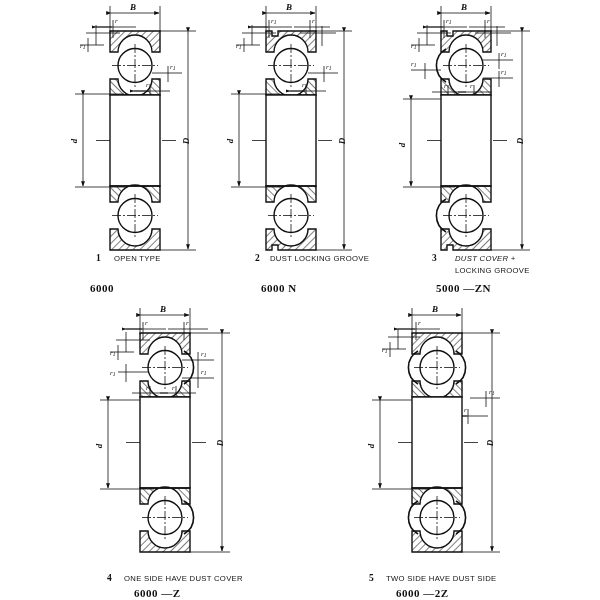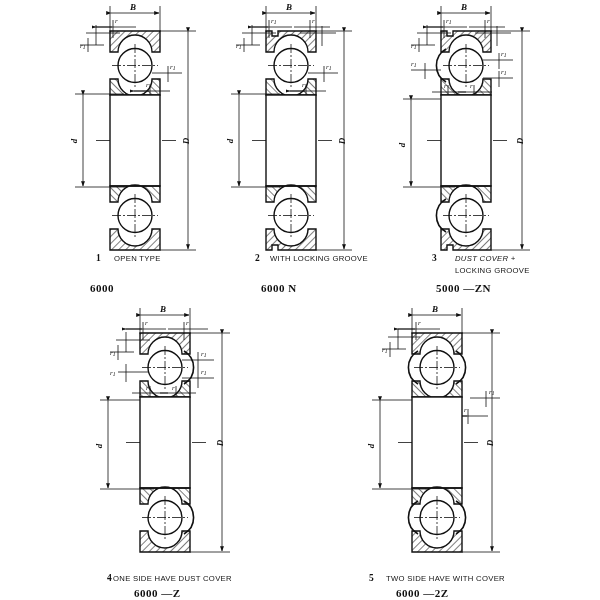--- a/index.html
+++ b/index.html
@@ -405,29 +405,29 @@
   <div class="dimlab sm" style="left:418px;top:319px;">r</div>
   <div class="dimlab sm" style="left:382px;top:346px;"><span>r</span><span class="sub">1</span></div>
   <div class="dimlab sm" style="left:489px;top:388px;"><span>r</span><span class="sub">1</span></div>
   <div class="dimlab sm" style="left:464px;top:406px;">r</div>
 
   <div class="cap-num" style="left:96px;top:253px;">1</div>
   <div class="cap-txt" style="left:114px;top:254px;">OPEN TYPE</div>
   <div class="part-no" style="left:90px;top:282px;">6000</div>
 
   <div class="cap-num" style="left:255px;top:253px;">2</div>
-  <div class="cap-txt" style="left:270px;top:254px;">WITH LOCKING GROOVE</div>
+  <div class="cap-txt" style="left:270px;top:254px;">DUST LOCKING GROOVE</div>
   <div class="part-no" style="left:261px;top:282px;">6000   N</div>
 
   <div class="cap-num" style="left:432px;top:253px;">3</div>
   <div class="cap-txt" style="left:455px;top:254px;font-style:italic;">DUST COVER  +</div>
   <div class="cap-txt2" style="left:455px;top:266px;">LOCKING GROOVE</div>
   <div class="part-no" style="left:436px;top:282px;">5000  —ZN</div>
 
   <div class="cap-num" style="left:107px;top:573px;">4</div>
-  <div class="cap-txt" style="left:113px;top:574px;">ONE SIDE HAVE DUST COVER</div>
+  <div class="cap-txt" style="left:124px;top:574px;">ONE SIDE HAVE DUST COVER</div>
   <div class="part-no" style="left:134px;top:587px;">6000  —Z</div>
 
   <div class="cap-num" style="left:369px;top:573px;">5</div>
-  <div class="cap-txt" style="left:386px;top:574px;">TWO SIDE HAVE WITH COVER</div>
+  <div class="cap-txt" style="left:386px;top:574px;">TWO SIDE HAVE DUST SIDE</div>
   <div class="part-no" style="left:396px;top:587px;text-align:right;">6000 —2Z</div>
 
 </div>
 
 </body></html>

